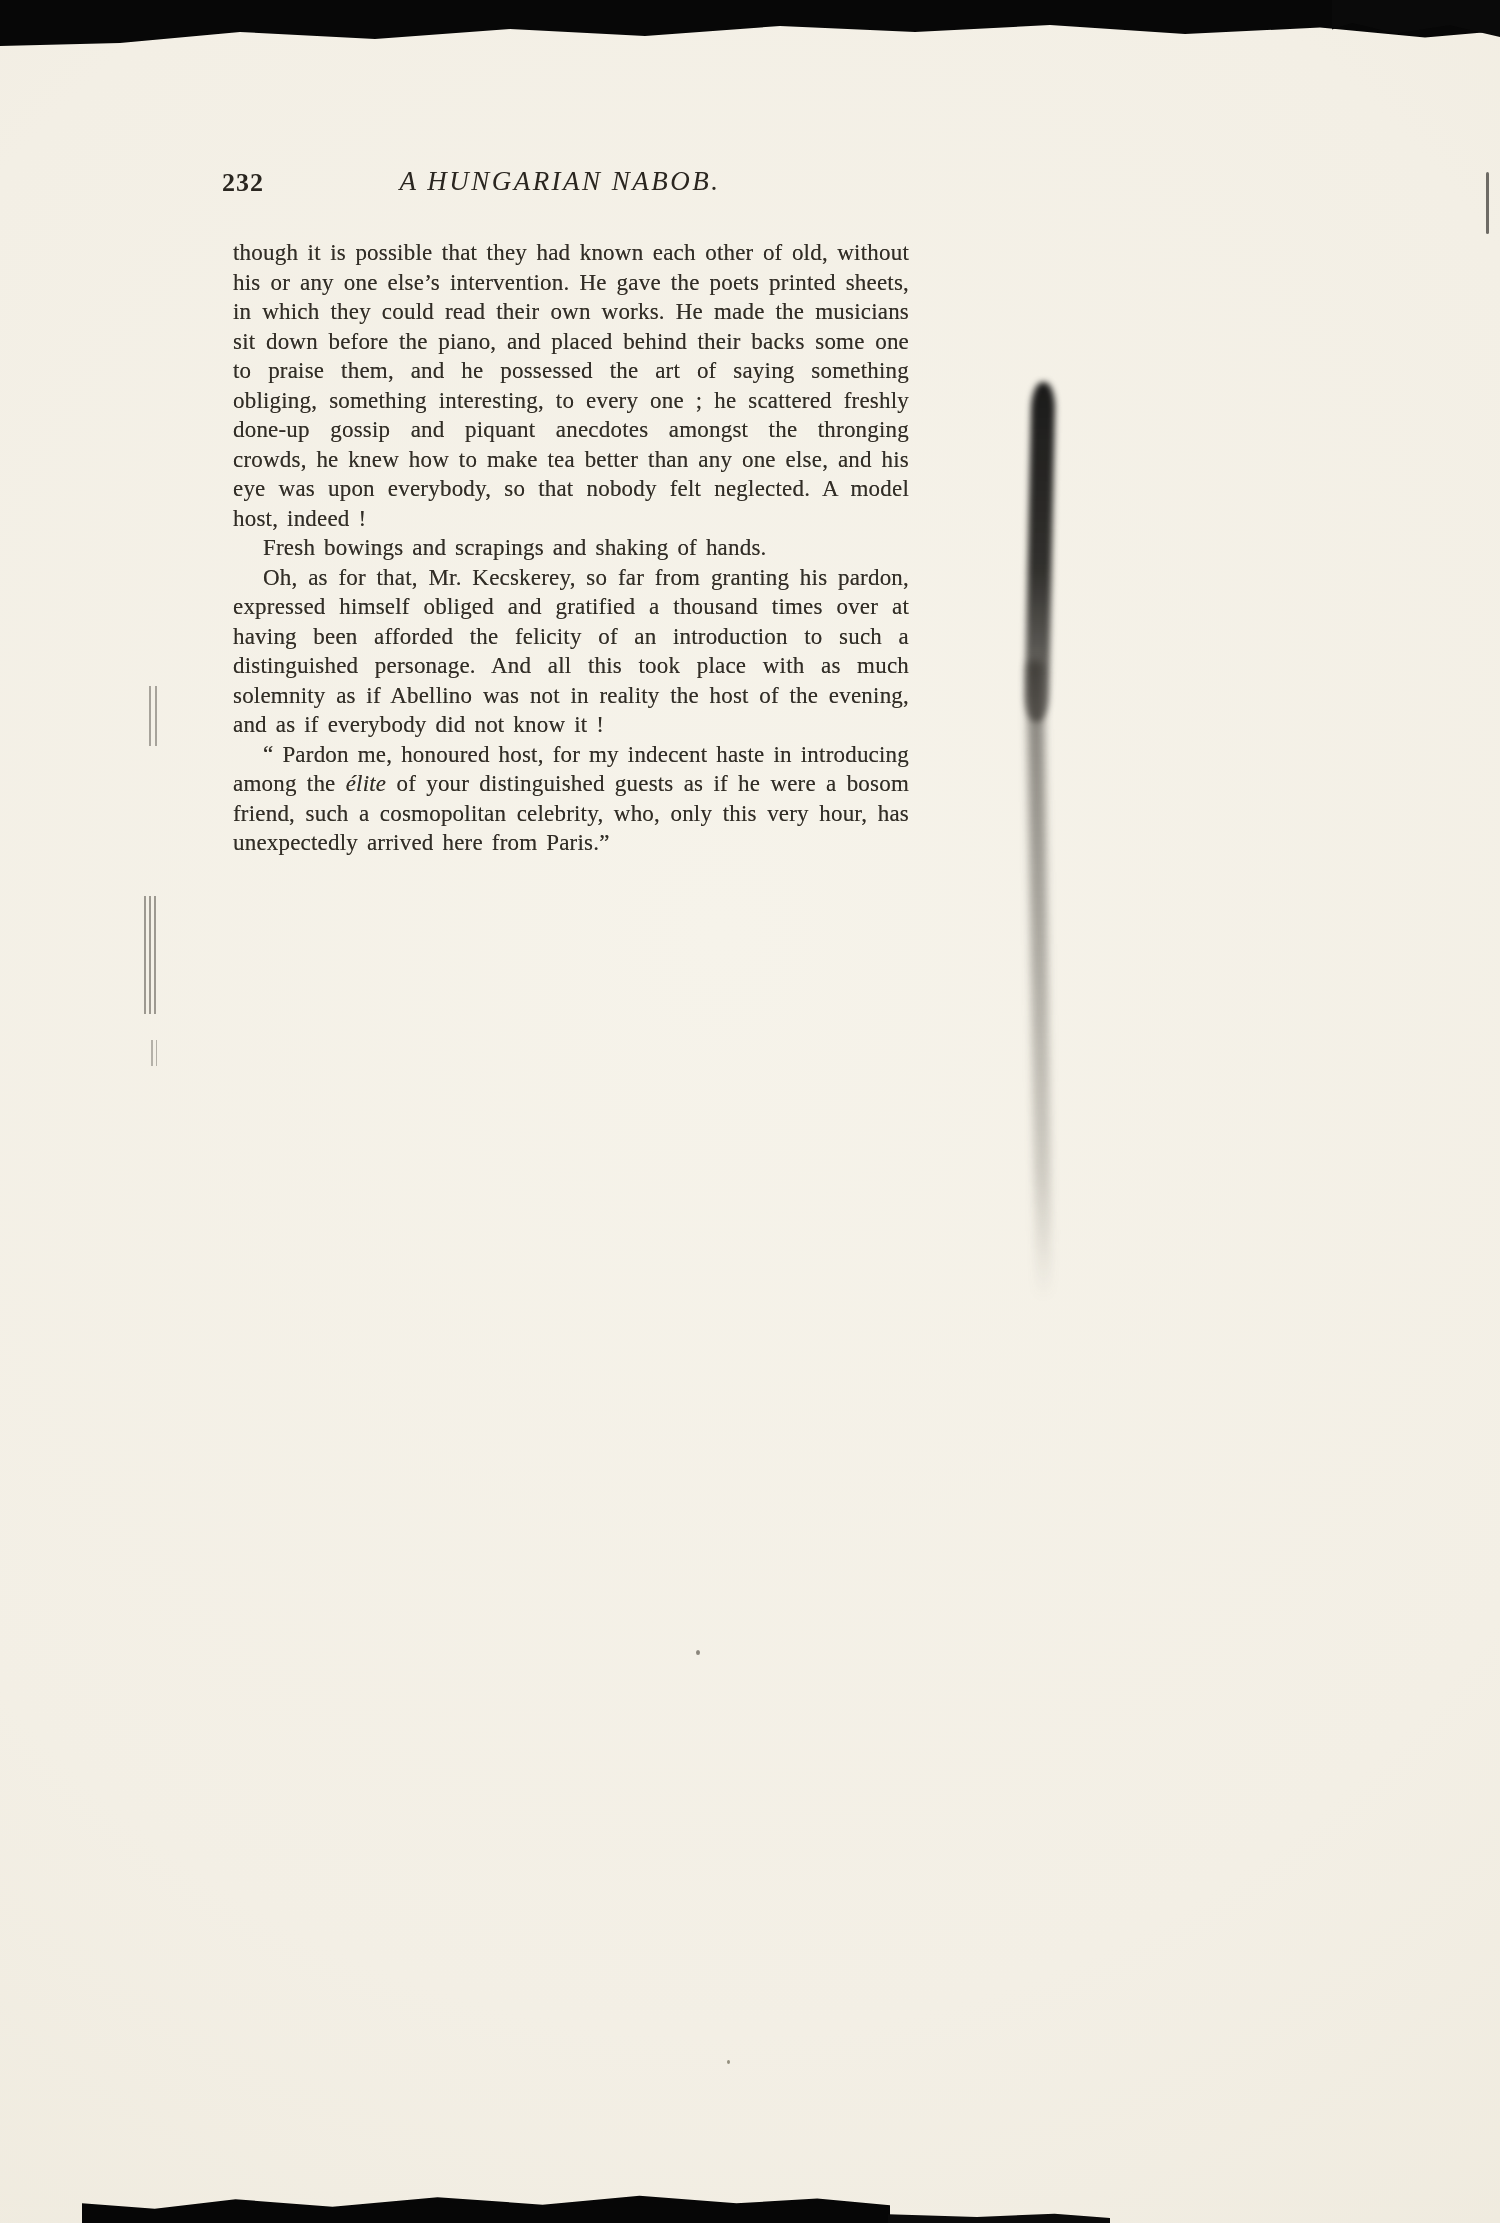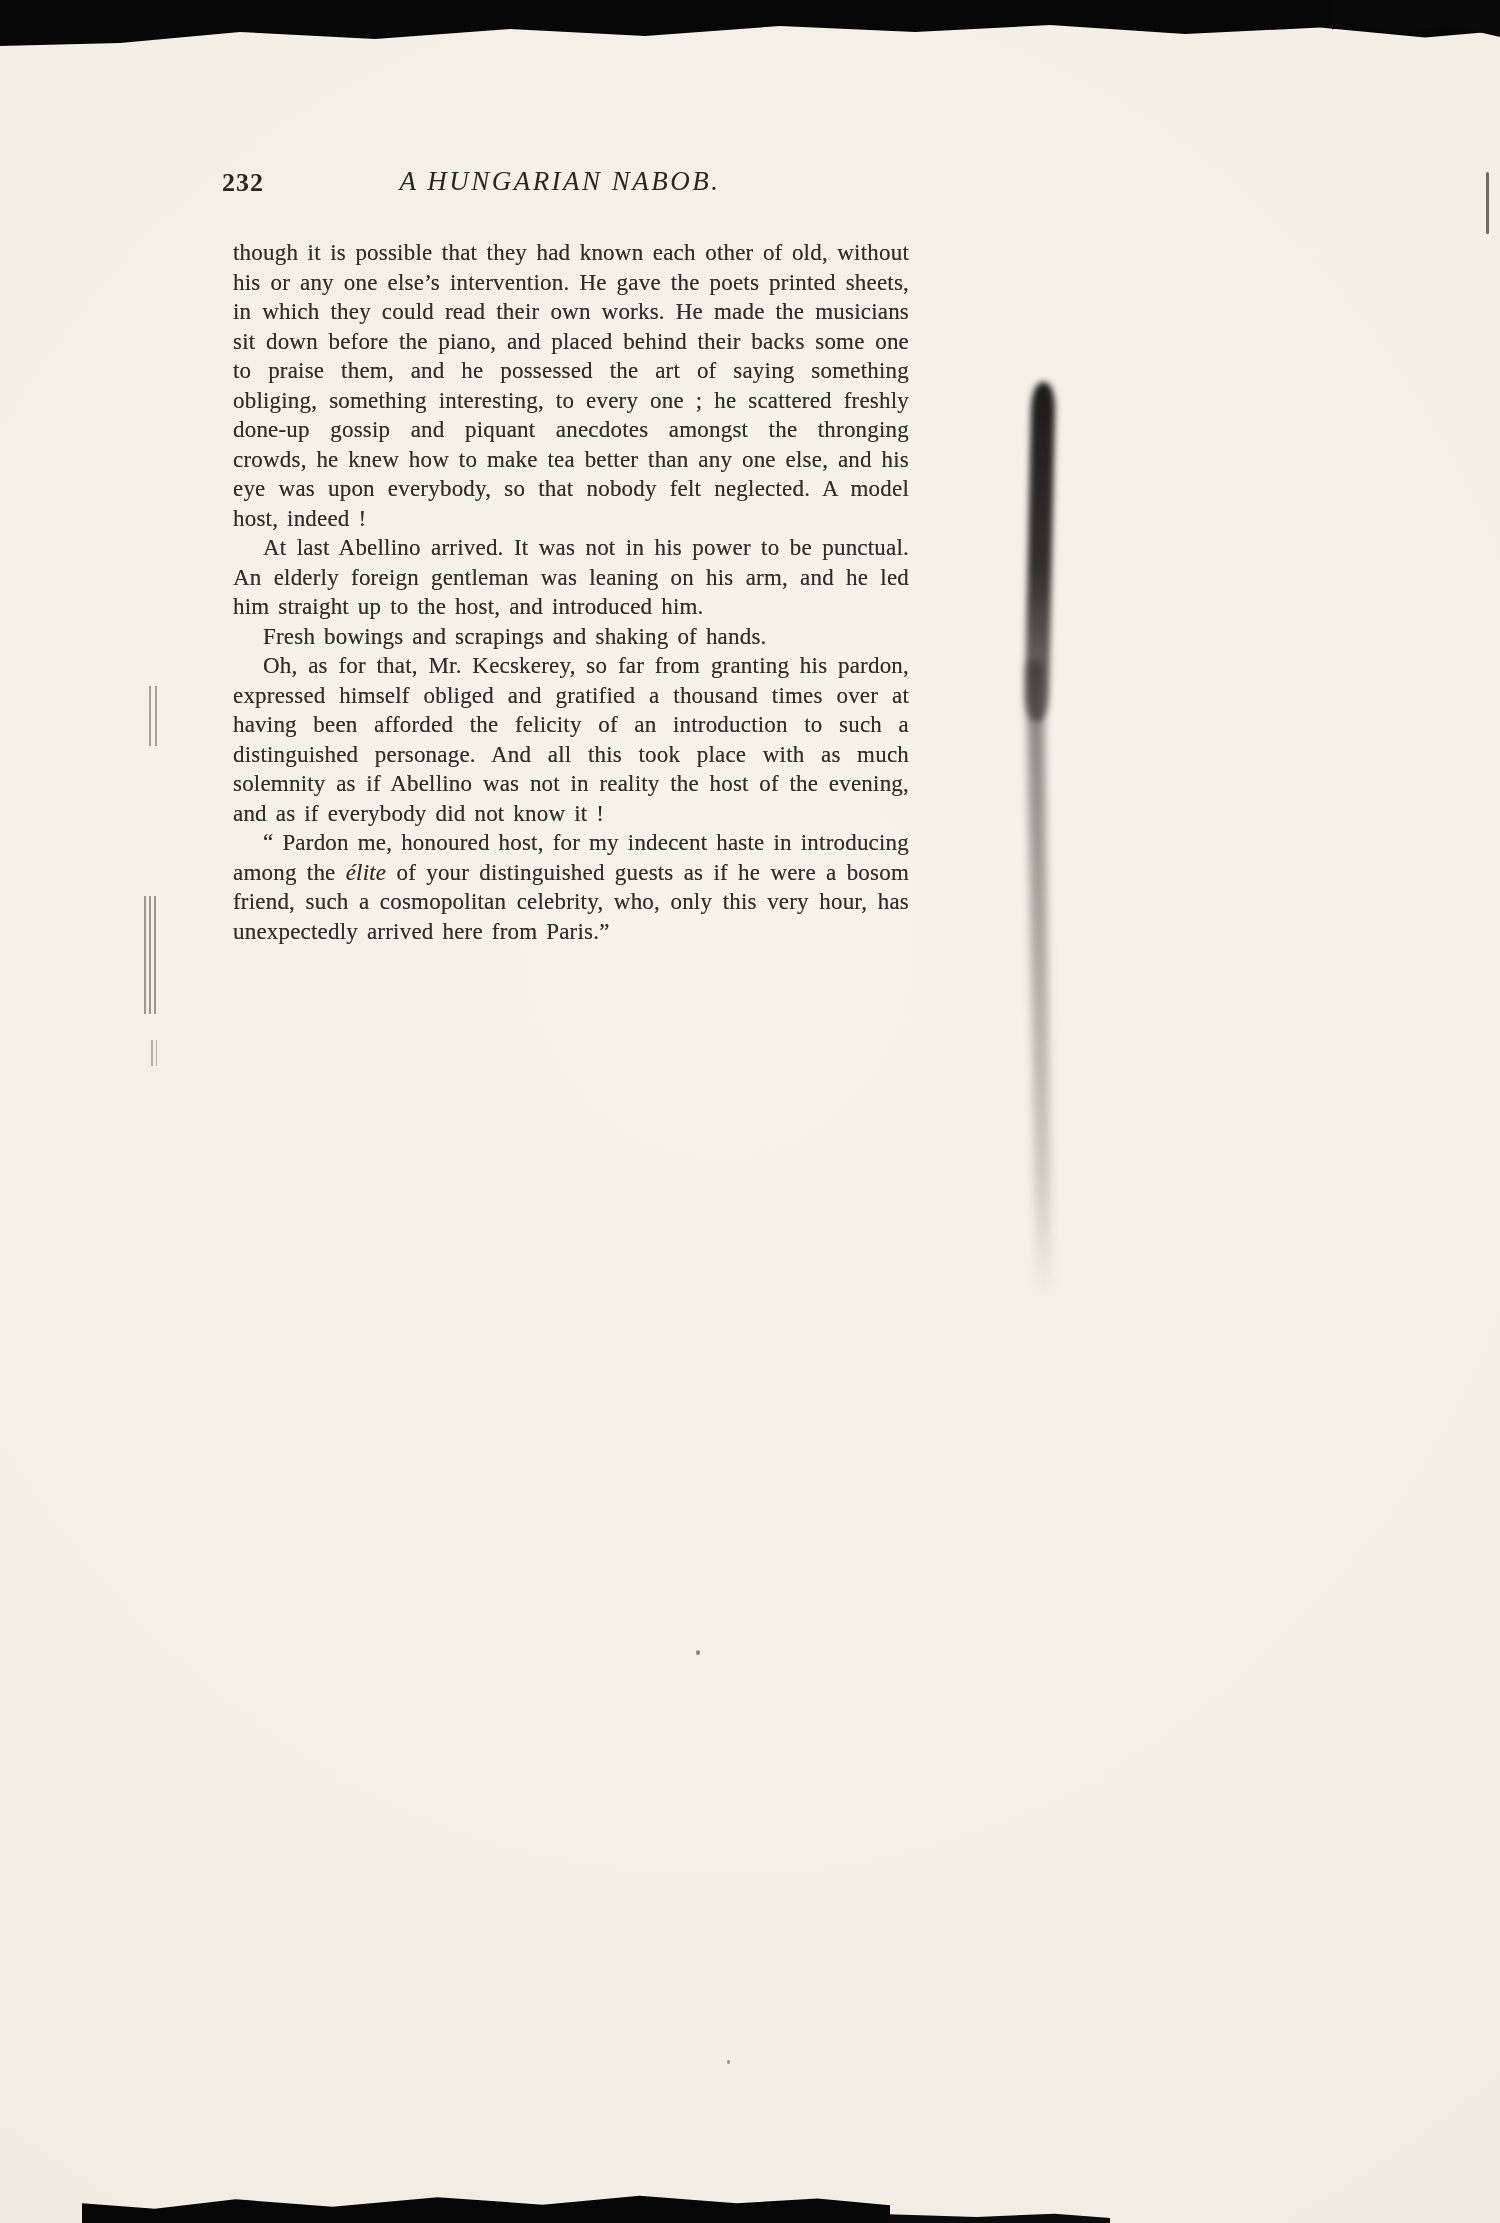--- a/index.html
+++ b/index.html
@@ -170,19 +170,18 @@
   <div class="bottom-bar"></div>
   <div class="bottom-bar-tail"></div>
 
   <div class="header-row">
     <span class="page-number">232</span>
     <span class="running-title">A HUNGARIAN NABOB.</span>
   </div>
 
   <div class="body-text">
     <p class="noindent">though it is possible that they had known each other of old, without his or any one else’s intervention. He gave the poets printed sheets, in which they could read their own works. He made the musicians sit down before the piano, and placed behind their backs some one to praise them, and he possessed the art of saying something obliging, something interesting, to every one ; he scattered freshly done-up gossip and piquant anecdotes amongst the thronging crowds, he knew how to make tea better than any one else, and his eye was upon everybody, so that nobody felt neglected. A model host, indeed !</p>
-    <p>At last Abellino arrived. It was not in his power to be punctual. An elderly foreign gentleman was leaning on his arm, and he led him straight up to the host, and introduced him.</p>
     <p>Fresh bowings and scrapings and shaking of hands.</p>
     <p>Oh, as for that, Mr. Kecskerey, so far from granting his pardon, expressed himself obliged and gratified a thousand times over at having been afforded the felicity of an introduction to such a distinguished personage. And all this took place with as much solemnity as if Abellino was not in reality the host of the evening, and as if everybody did not know it !</p>
     <p><span>“ Pardon me, honoured host, for my indecent haste in introducing among the </span><em>élite</em><span> of your distinguished guests as if he were a bosom friend, such a cosmopolitan celebrity, who, only this very hour, has unexpectedly arrived here from Paris.”</span></p>
   </div>
 
 </div>
 
 </body></html>

